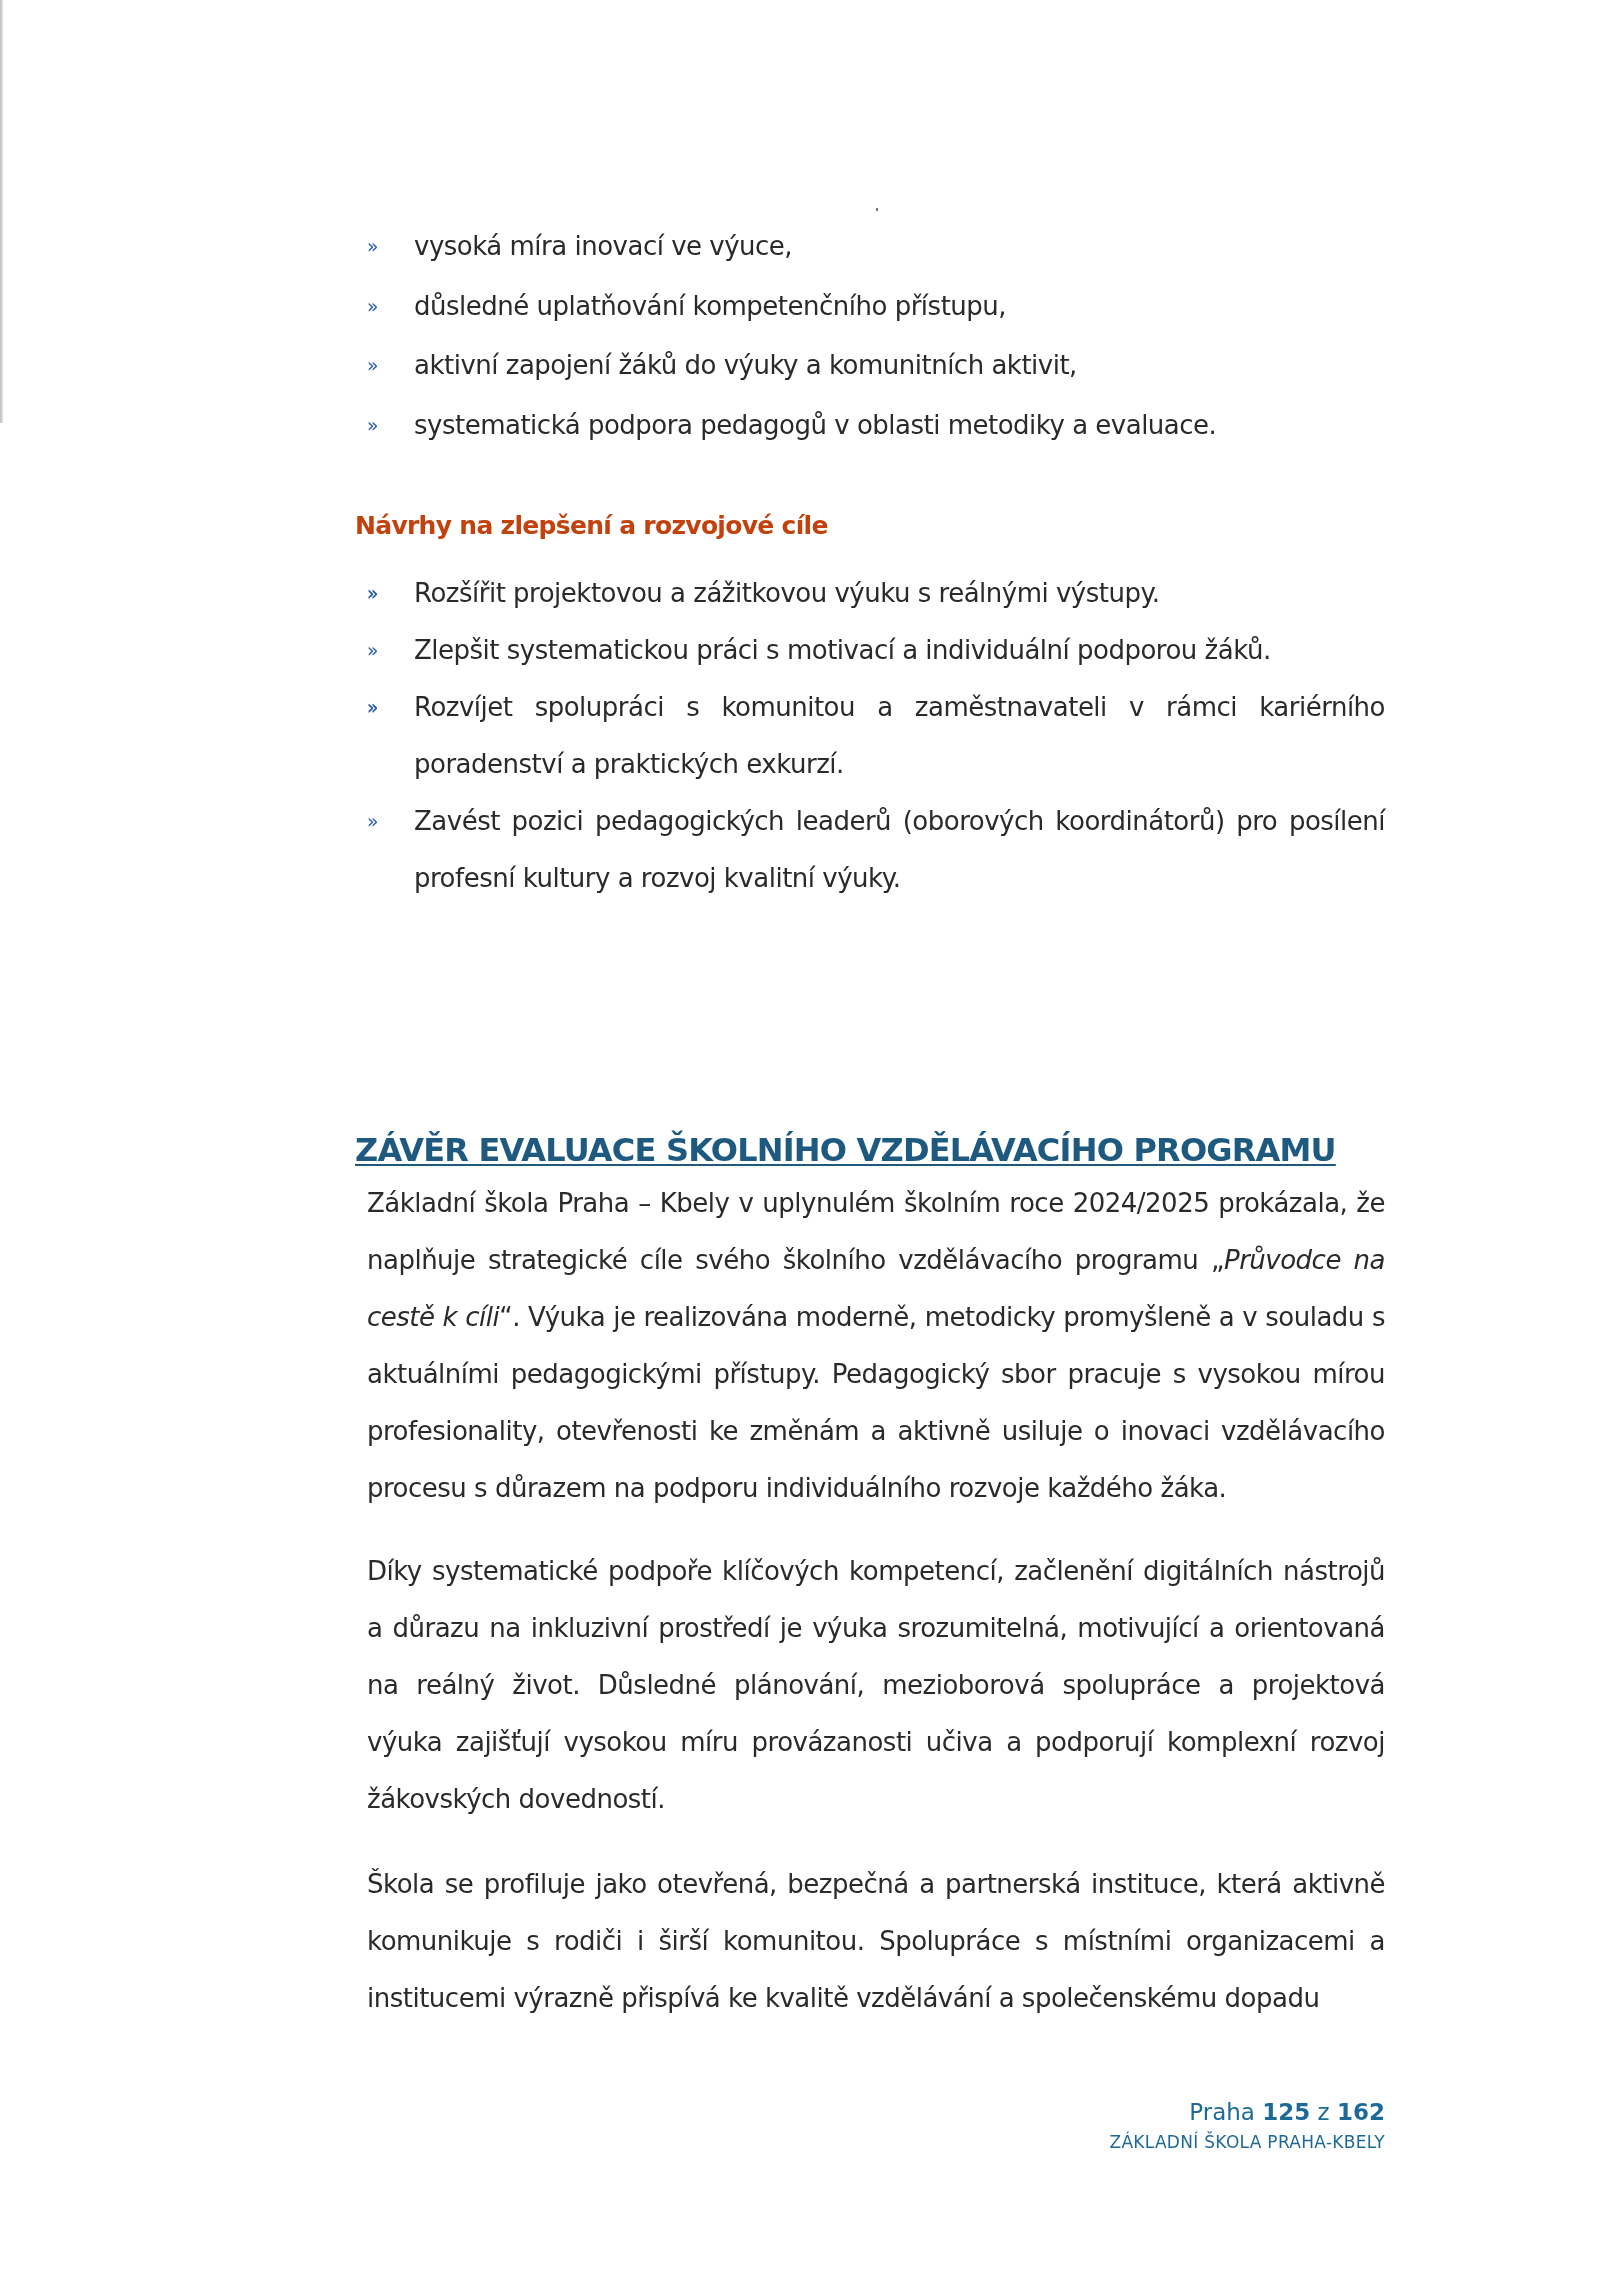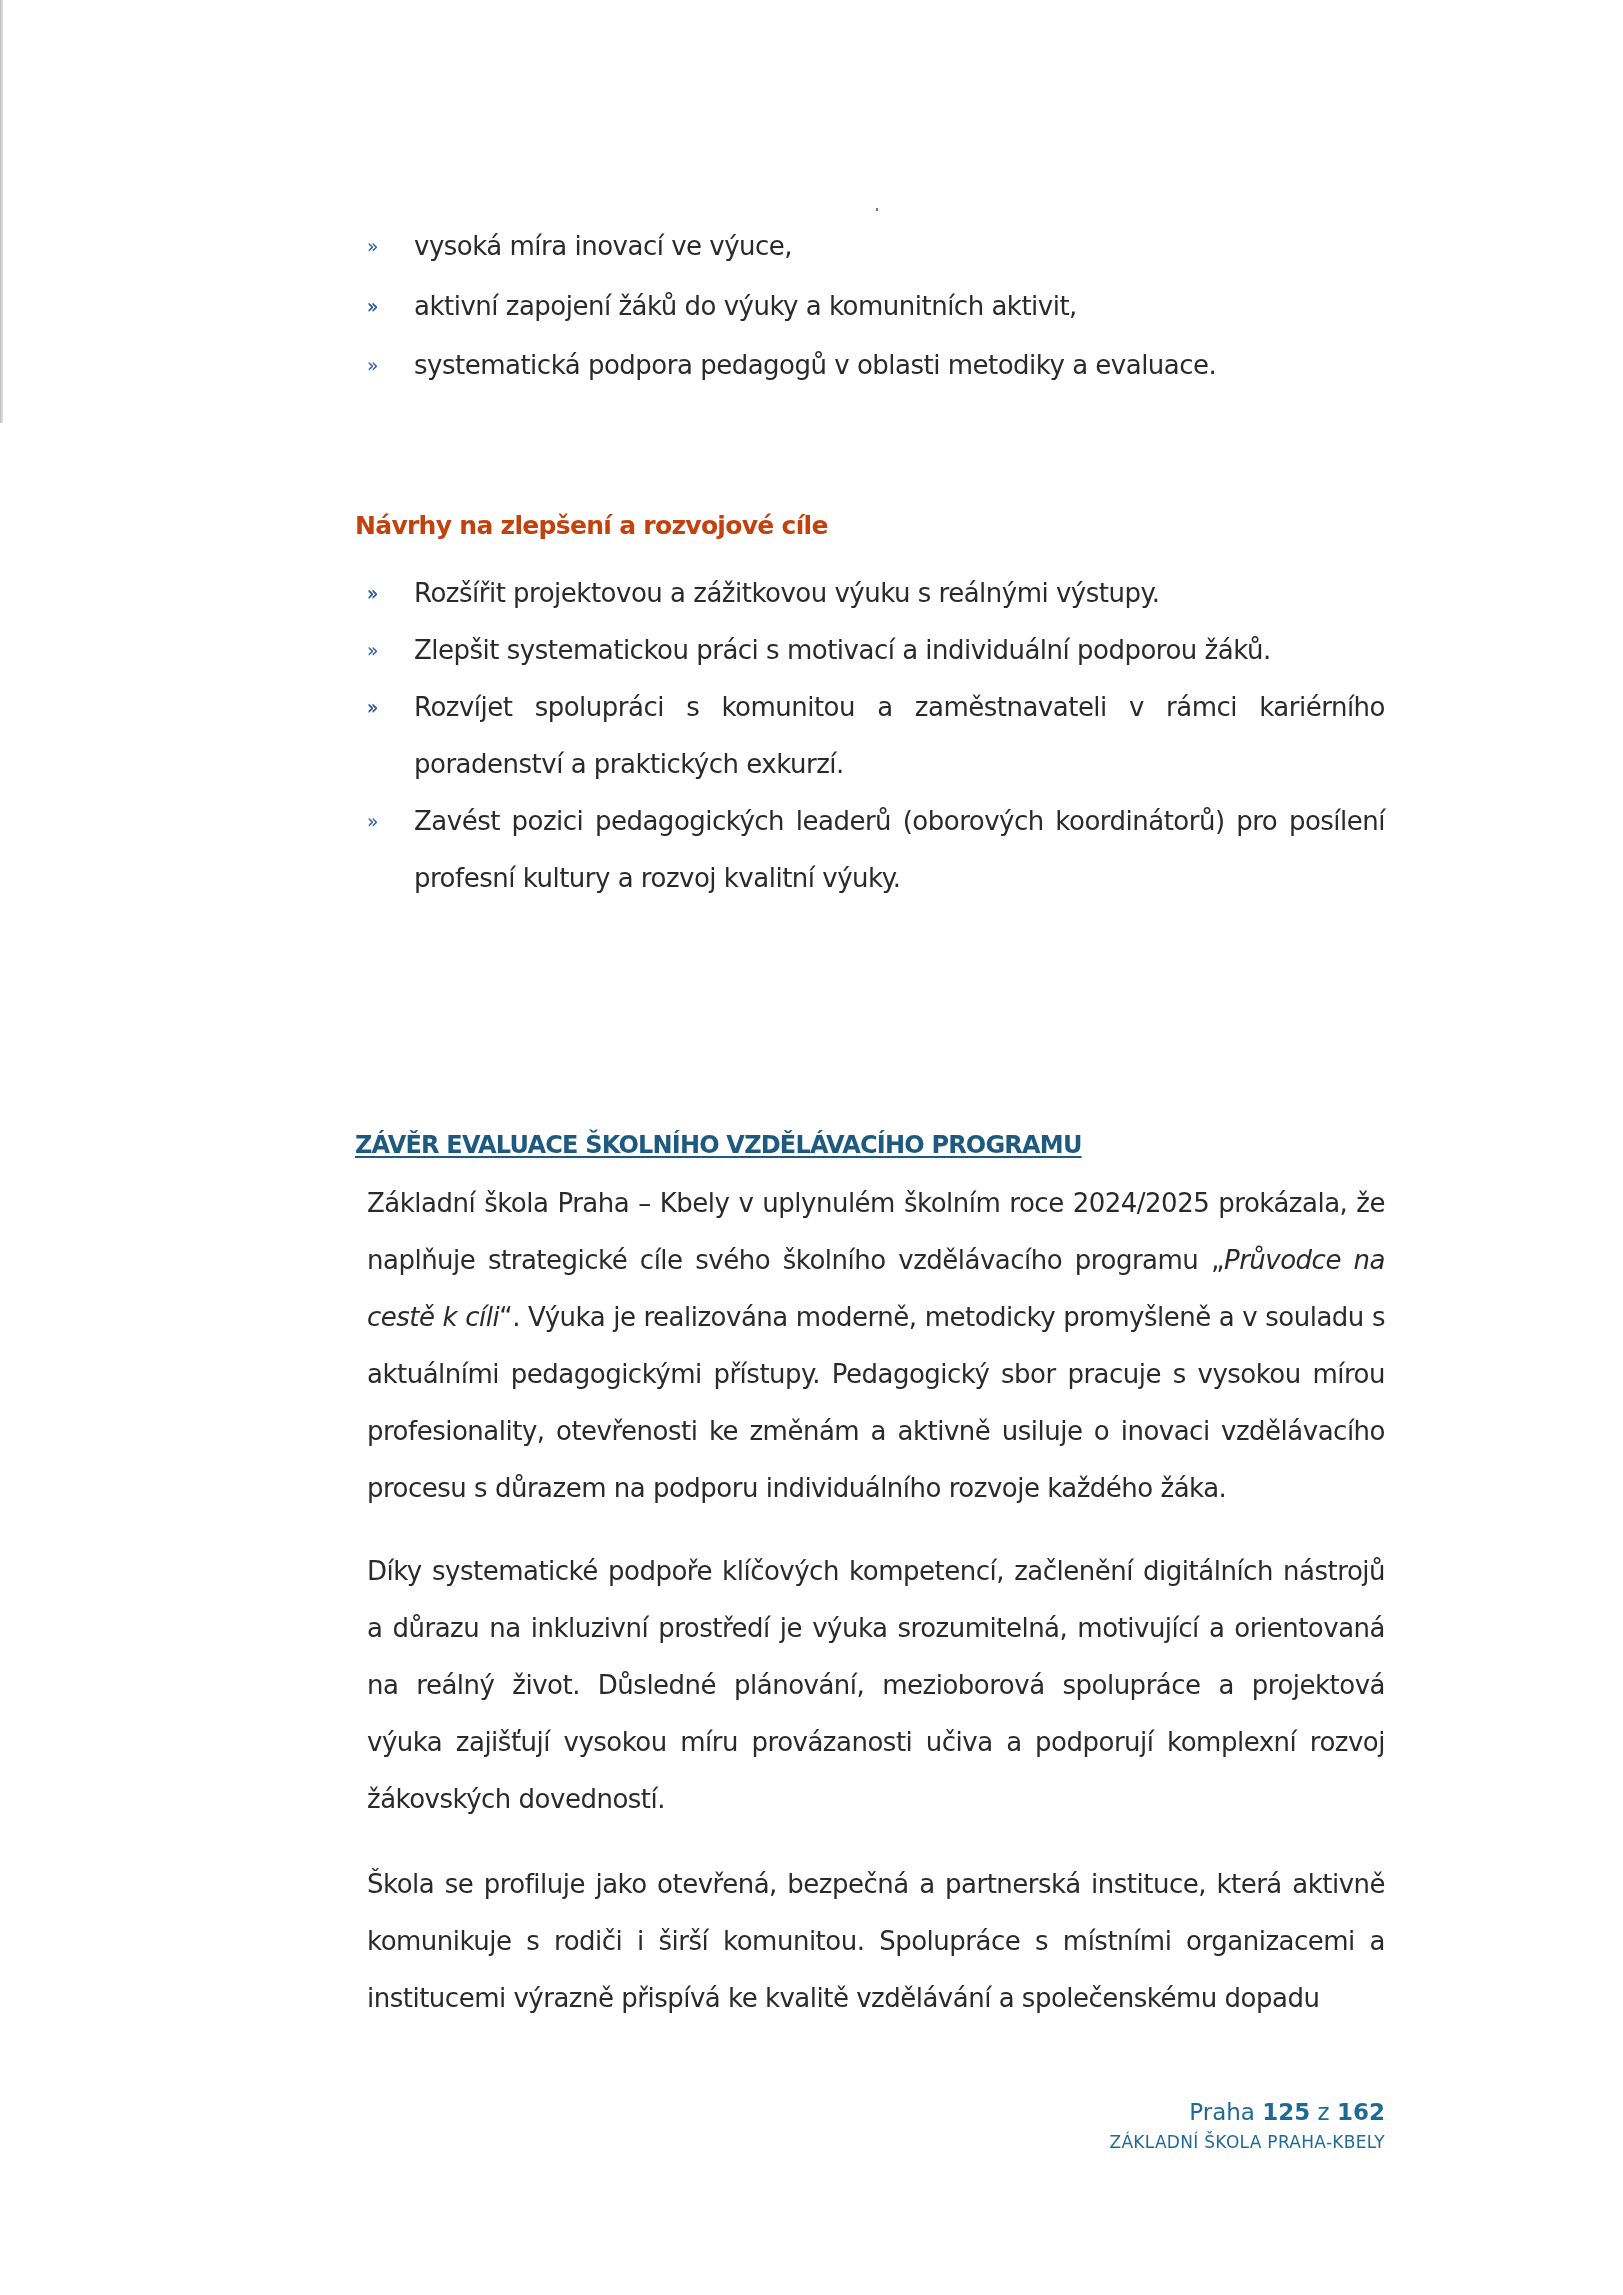--- a/index.html
+++ b/index.html
@@ -44,21 +44,21 @@
     font-weight: bold;
     font-size: 25px;
     letter-spacing: -0.7px;
   }
   .list-goals { position: absolute; top: 565px; left: 0; right: 0; }
   .list-goals .bullet-item { margin-bottom: 0; }
   .section-heading {
     position: absolute; top: 1131px; left: 0;
     color: #1e5a80;
     font-weight: bold;
-    font-size: 24px;
+    font-size: 32px;
     letter-spacing: -0.8px;
     text-decoration: underline;
     text-decoration-thickness: 1.7px;
     text-underline-offset: 3.4px;
   }
   .para {
     position: absolute; left: 12px; right: 0;
     margin: 0;
     font-size: 26px;
     letter-spacing: -0.5px;
@@ -84,21 +84,21 @@
 </head>
 <body>
 
 <div class="scan-edge"></div>
 <div class="dot"></div>
 
 <div class="page">
 
   <ul class="bullet-list list-top">
     <li class="bullet-item"><span class="bullet-marker">»</span><span>vysoká míra inovací ve výuce,</span></li>
-    <li class="bullet-item"><span class="bullet-marker">»</span></li>
+    <li class="bullet-item"><span class="bullet-marker">»</span><span>důsledné uplatňování kompetenčního přístupu,</span></li>
     <li class="bullet-item"><span class="bullet-marker">»</span><span>aktivní zapojení žáků do výuky a komunitních aktivit,</span></li>
     <li class="bullet-item"><span class="bullet-marker">»</span><span>systematická podpora pedagogů v oblasti metodiky a evaluace.</span></li>
   </ul>
 
   <div class="subheading">Návrhy na zlepšení a rozvojové cíle</div>
 
   <ul class="bullet-list list-goals">
     <li class="bullet-item"><span class="bullet-marker">»</span></li>
     <li class="bullet-item"><span class="bullet-marker">»</span><span>Rozšířit projektovou a zážitkovou výuku s reálnými výstupy.</span></li>
     <li class="bullet-item"><span class="bullet-marker">»</span><span>Zlepšit systematickou práci s motivací a individuální podporou žáků.</span></li>

